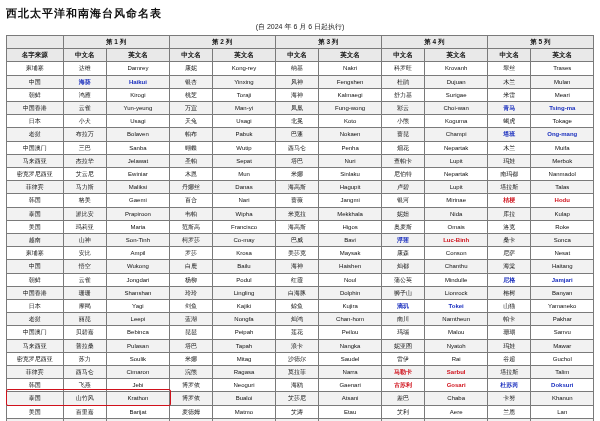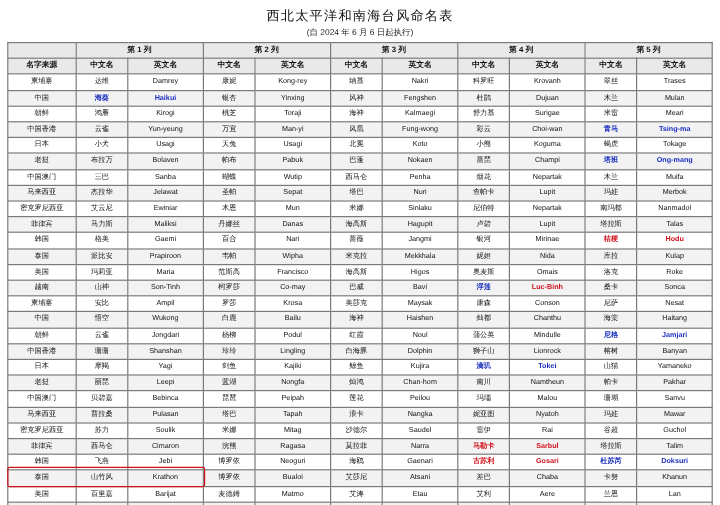--- a/index.html
+++ b/index.html
@@ -9,23 +9,22 @@
     font-family:"Liberation Sans","DejaVu Sans",sans-serif;
     overflow:hidden;
   }
   #page{
     position:relative;
     width:600px;height:421px;
     box-sizing:border-box;
     padding:4px 6px 2px 6px;
   }
   .title{
-    text-align:center;
     font-size:11px;
-    font-weight:normal;
+    font-weight:bold;
     color:#111;
     letter-spacing:1px;
     margin:2px 0 1px 0;
   }
   .subtitle{
     text-align:center;
     font-size:7px;
     color:#222;
     margin-bottom:3px;
   }

